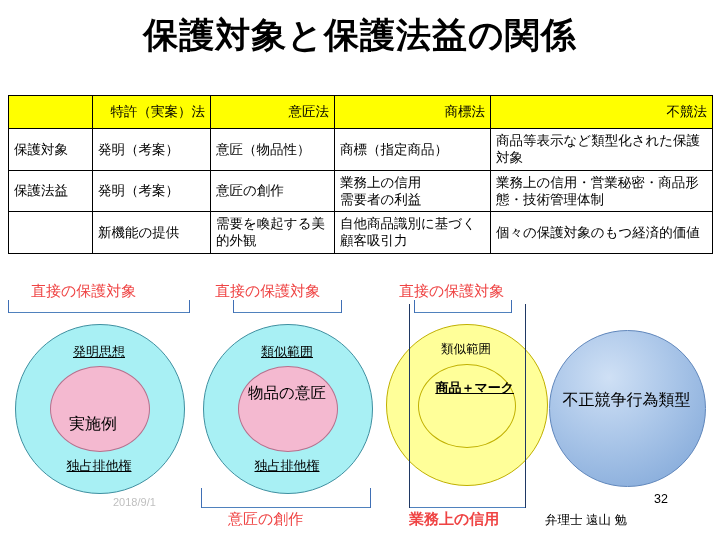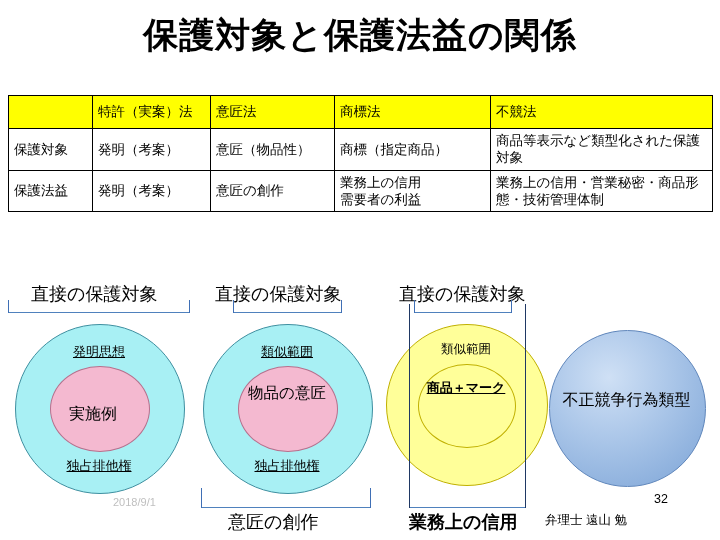--- a/index.html
+++ b/index.html
@@ -51,34 +51,35 @@
     border: 1px solid #000000;
     padding: 3px 5px;
     vertical-align: middle;
     text-align: left;
     line-height: 1.28;
     font-weight: normal;
   }
   table.matrix thead td {
     background: #ffff00;
     height: 26px;
+    text-align: right;
   }
   .col-row  { width: 84px; }
   .col-a    { width: 118px; }
   .col-b    { width: 124px; }
   .col-c    { width: 156px; }
   .col-d    { width: 222px; }
   .rowhead  { text-align: left; }
   
   .figures { position: absolute; top: 282px; left: 0; width: 720px; height: 258px; }
 
   .capt {
     position: absolute;
-    font-size: 18px;
-    color: #000000;
+    font-size: 15px;
+    color: #ef4444;
     white-space: nowrap;
   }
   .capt.bold { font-weight: bold; }
 
   
   .arrow {
     position: absolute;
     height: 1px;
     background: #4f81bd;
   }
@@ -182,39 +183,46 @@
           <td>商品等表示など類型化された保護対象</td>
         </tr>
         <tr>
           <td class="rowhead">保護法益</td>
           <td>発明（考案）</td>
           <td>意匠の創作</td>
           <td style="white-space:pre-line">業務上の信用
 需要者の利益</td>
           <td>業務上の信用・営業秘密・商品形態・技術管理体制</td>
         </tr>
+        <tr>
+          <td class="rowhead"></td>
+          <td>新機能の提供</td>
+          <td>需要を喚起する美的外観</td>
+          <td>自他商品識別に基づく顧客吸引力</td>
+          <td>個々の保護対象のもつ経済的価値</td>
+        </tr>
       </tbody>
     </table>
   </div>
 
   <div class="figures">
 
     <div class="capt" style="left:31px; top:0px;">直接の保護対象</div>
 
     <div class="arrow" style="left:8px; top:30px; width:182px;">
       <span class="head-l"></span>
       <span class="head-r"></span>
     </div>
     <div class="tick" style="left:8px; top:18px; height:13px;"></div>
     <div class="tick" style="left:189px; top:18px; height:13px;"></div>
 
     <div class="outer cyan" style="left:15px; top:42px; width:168px; height:168px;"></div>
     <div class="inner pink" style="left:50px; top:84px; width:98px; height:84px;"></div>
     <div class="lbl s13" style="left:15px; top:62px; width:168px;">発明思想</div>
-    <div class="lbl s16" style="left:50px; top:122px; width:86px;">実施例</div>
+    <div class="lbl s16" style="left:50px; top:132px; width:86px;">実施例</div>
     <div class="lbl s13" style="left:15px; top:176px; width:168px;">独占排他権</div>
 
     <div class="capt" style="left:215px; top:0px;">直接の保護対象</div>
     <div class="arrow" style="left:233px; top:30px; width:109px;">
       <span class="head-l"></span>
       <span class="head-r"></span>
     </div>
     <div class="tick" style="left:233px; top:18px; height:13px;"></div>
     <div class="tick" style="left:341px; top:18px; height:13px;"></div>
 
@@ -236,21 +244,21 @@
     <div class="arrow" style="left:414px; top:30px; width:98px;">
       <span class="head-l"></span>
       <span class="head-r"></span>
     </div>
     <div class="tick" style="left:414px; top:18px; height:13px;"></div>
     <div class="tick" style="left:511px; top:18px; height:13px;"></div>
 
     <div class="outer yellow" style="left:386px; top:42px; width:160px; height:160px;"></div>
     <div class="inner yellow2" style="left:418px; top:82px; width:96px; height:82px;"></div>
     <div class="lbl s12" style="left:386px; top:60px; width:160px;">類似範囲</div>
-    <div class="lbl s13" style="left:418px; top:98px; width:96px; white-space:normal; font-weight:bold;">商品＋マーク</div>
+    <div class="lbl s13" style="left:418px; top:98px; width:96px; white-space:normal; font-weight:bold;text-align:right;">商品＋マーク</div>
 
     <div class="arrow" style="left:409px; top:225px; width:117px;">
       <span class="head-l"></span>
       <span class="head-r"></span>
     </div>
     <div class="tick dark" style="left:409px; top:22px; height:204px;"></div>
     <div class="tick dark" style="left:525px; top:22px; height:204px;"></div>
     <div class="capt bold" style="left:409px; top:228px;">業務上の信用</div>
 
     <div class="ball" style="left:549px; top:48px; width:155px; height:155px;"></div>

